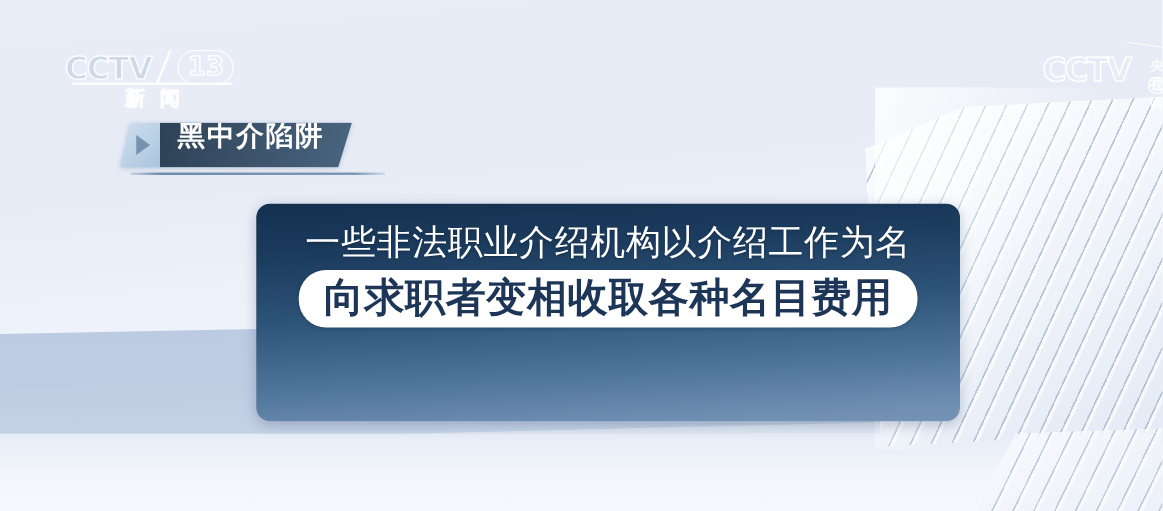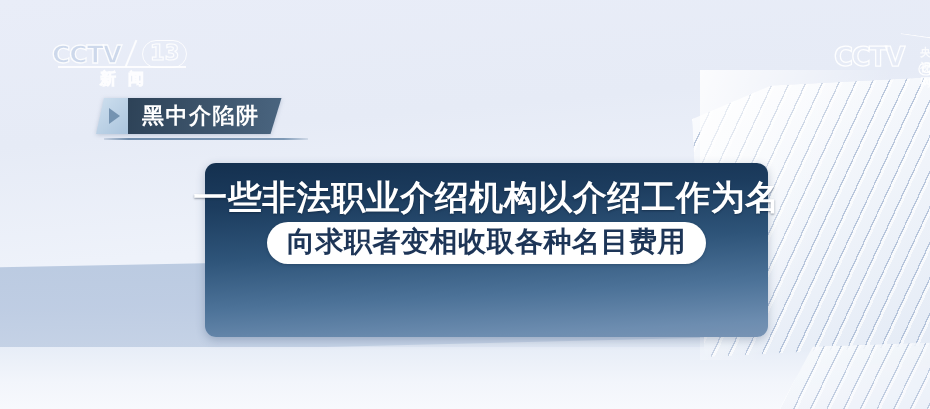--- a/index.html
+++ b/index.html
@@ -248,21 +248,21 @@
     border-top: 8px solid transparent;
     border-bottom: 8px solid transparent;
     margin-left: 4px;
     opacity: .9;
   }
   .banner-main {
     background: linear-gradient(100deg, #2d4257 0%, #3b5269 45%, #4a6580 100%);
     clip-path: polygon(0 0, 100% 0, calc(100% - 11px) 100%, 0 100%);
     padding: 0 22px 0 14px;
     display: flex;
-    align-items: center;
+    align-items: flex-start;
     font-family: Liberation Serif, serif;
   }
   .banner-title {
     color: #ffffff;
     font-size: 22px;
     font-weight: 700;
     letter-spacing: 1.5px;
     line-height: 1;
     white-space: nowrap;
   }
@@ -286,38 +286,38 @@
     background: linear-gradient(177deg, #14304f 0%, #1c3c5e 22%, #2e5479 48%, #4c7298 72%, #6d8db0 92%, #7793b4 100%);
     box-shadow: 0 3px 10px rgba(40,65,100,.28);
     display: flex;
     flex-direction: column;
     align-items: center;
     padding-top: 9px;
     box-sizing: border-box;
   }
   .line {
     color: #ffffff;
-    font-size: 34px;
-    font-weight: 700;
+    font-size: 28px;
+    font-weight: 400;
     letter-spacing: .5px;
     line-height: 1;
     white-space: nowrap;
     text-shadow: 0 1px 2px rgba(10,25,45,.45);
   }
   .line-1 { margin-top: 8px; }
   .pill {
     margin-top: 8px;
     background: #ffffff;
     border-radius: 22px;
     padding: 6px 20px 8px 20px;
     box-shadow: 0 1px 3px rgba(15,35,60,.3);
   }
   .pill-text {
     color: #1d3557;
-    font-size: 28px;
+    font-size: 32px;
     font-weight: 700;
     letter-spacing: .5px;
     line-height: 1;
     white-space: nowrap;
     text-shadow: none;
   }
   .line-3 { margin-top: 10px; }
   .line-4 { margin-top: 8px; }
 </style>
 </head>

